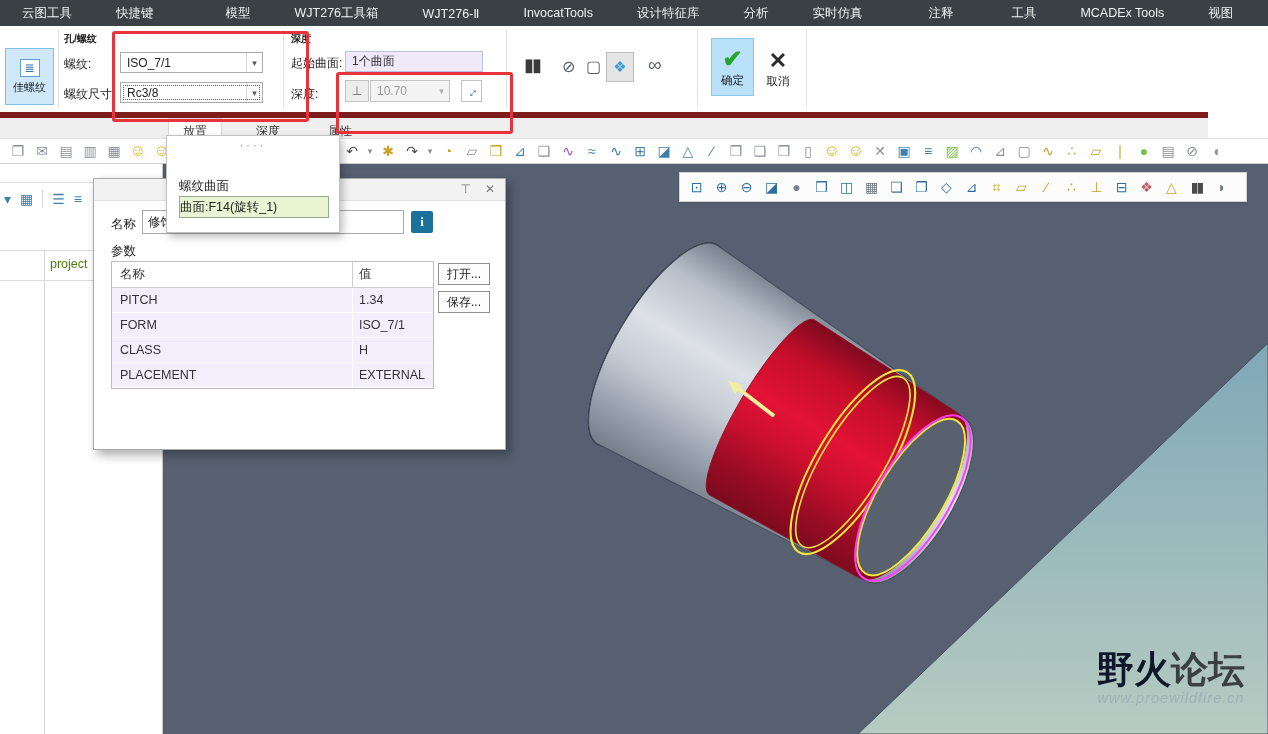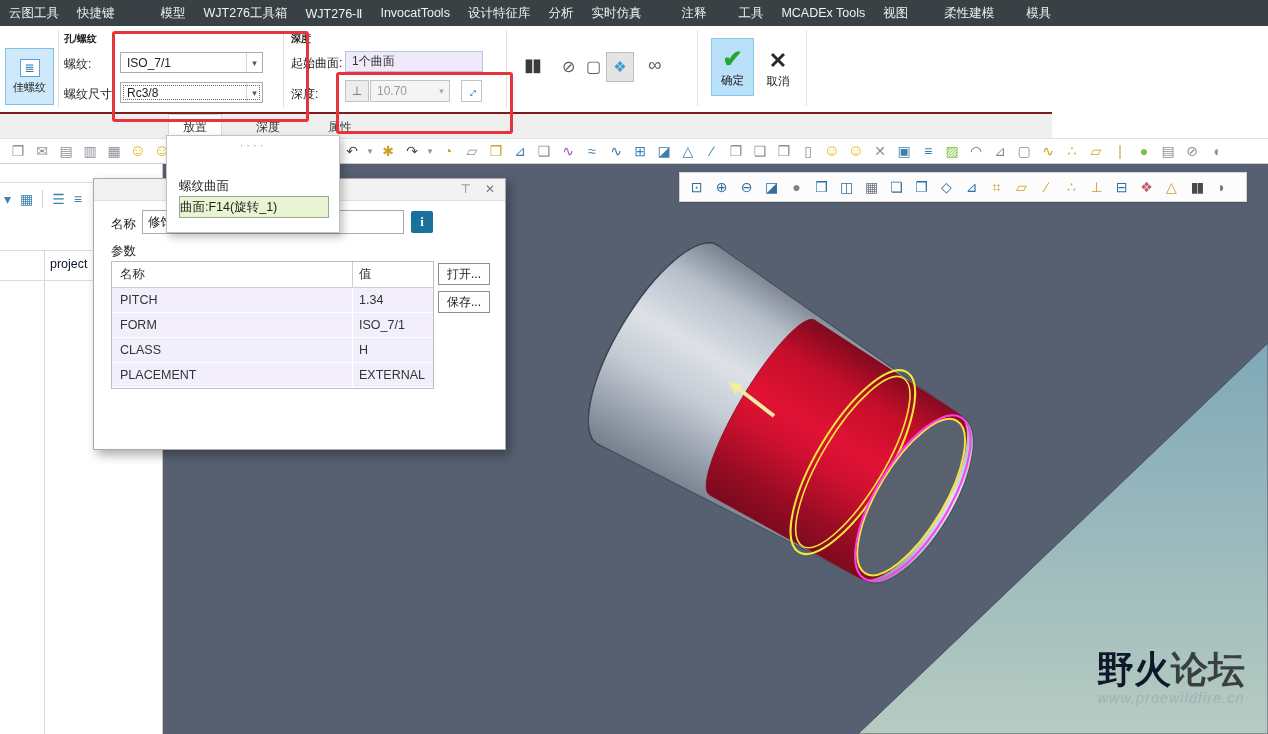--- a/index.html
+++ b/index.html
@@ -3,21 +3,21 @@
 <meta charset="utf-8">
 <style>
   * { margin:0; padding:0; box-sizing:border-box; }
   html,body { width:1268px; height:734px; overflow:hidden; background:#fff;
     font-family:"Liberation Sans", sans-serif; }
   .abs { position:absolute; }
 
   
   .menubar { left:0; top:0; width:1268px; height:26px; background:#3a4144;
     display:flex; align-items:center; color:#eef1f2; font-size:12.5px; }
-  .menubar .mi { padding:0 9px; white-space:nowrap; cursor:default; }
+  .menubar .mi { padding:0 22px; white-space:nowrap; cursor:default; }
 
   
   .ribbon { left:0; top:26px; width:1268px; height:86px; background:#ffffff; }
   .vsep { width:1px; background:#e2e2e2; }
   .grouptitle { font-size:10px; color:#222; font-weight:bold; }
   .lbl { font-size:12px; color:#222; }
   .combo { background:#fff; border:1px solid #ababab; height:21px; display:flex;
     align-items:center; font-size:12px; color:#222; }
   .combo .val { flex:1; padding:0 6px; overflow:hidden; white-space:nowrap; }
   .combo .caret { width:16px; text-align:center; color:#555; font-size:9px;
@@ -42,22 +42,22 @@
     align-items:center; justify-content:center; cursor:pointer; }
   .cancelbtn .x { color:#2a2a2a; font-size:22px; font-weight:bold; line-height:22px; }
   .featbtn { left:5px; top:48px; width:49px; height:57px; background:#cfe9fa;
     border:1px solid #7fc1e8; display:flex; flex-direction:column; align-items:center;
     justify-content:center; cursor:pointer; }
   .featbtn .ic { width:20px; height:18px; border:1px solid #5f9fd4; background:#fff;
     color:#2c76b4; font-size:12px; line-height:16px; text-align:center; }
   .featbtn .t { font-size:11px; color:#222; margin-top:3px; white-space:nowrap; }
 
   
-  .tabstrip { left:0; top:112px; width:1052px; height:26px; background:#efefef;
-    border-top:2px solid #7f1d1d; }
+  .tabstrip { left:0; top:112px; width:1208px; height:26px; background:#efefef;
+    border-top:6px solid #7f1d1d; }
   .tab { position:absolute; top:0; height:26px; display:flex; align-items:center;
     justify-content:center; font-size:12px; color:#333; cursor:pointer; }
   .tab.active { background:#fff; border:1px solid #d8d8d8; border-bottom:none; }
 
   
   .qat { left:0; top:138px; width:1268px; height:26px; background:#fff;
     border-top:1px solid #e0e0e0; border-bottom:1px solid #cfcfcf;
     display:flex; align-items:center; padding-left:6px; }
   .qat .icon, .gbar .icon { width:24px; text-align:center; font-size:14px; color:#8a8f96;
     cursor:pointer; flex:0 0 auto; }
@@ -70,21 +70,21 @@
   .ico-dark { color:#4a4a4a !important; }
 
   
   .leftpanel { left:0; top:164px; width:163px; height:570px; background:#fff;
     border-right:1px solid #c9c9c9; }
   .lp-line { position:absolute; left:0; width:163px; height:1px; background:#dcdcdc; }
   .lp-icons { position:absolute; left:4px; top:26px; display:flex; align-items:center; gap:9px;
     font-size:14px; color:#3f7fae; }
   .lp-sep { width:1px; height:18px; background:#d8d8d8; }
   .lp-vline { position:absolute; left:44px; top:86px; bottom:0; width:1px; background:#d5d5d5; }
-  .lp-header { position:absolute; left:50px; top:93px; font-size:12.5px; color:#0f172a; }
+  .lp-header { position:absolute; left:50px; top:93px; font-size:12.5px; color:#4d7c0f; }
 
   
   .viewport { left:163px; top:164px; width:1105px; height:570px; }
 
   
   .gbar { left:679px; top:172px; width:568px; height:30px; background:#fcfcfc;
     border:1px solid #d5d5d5; display:flex; align-items:center; padding-left:4px;
     box-shadow:0 1px 2px rgba(0,0,0,.15); }
   .gbar .icon { color:#2f6f9f; width:25px; }
 

